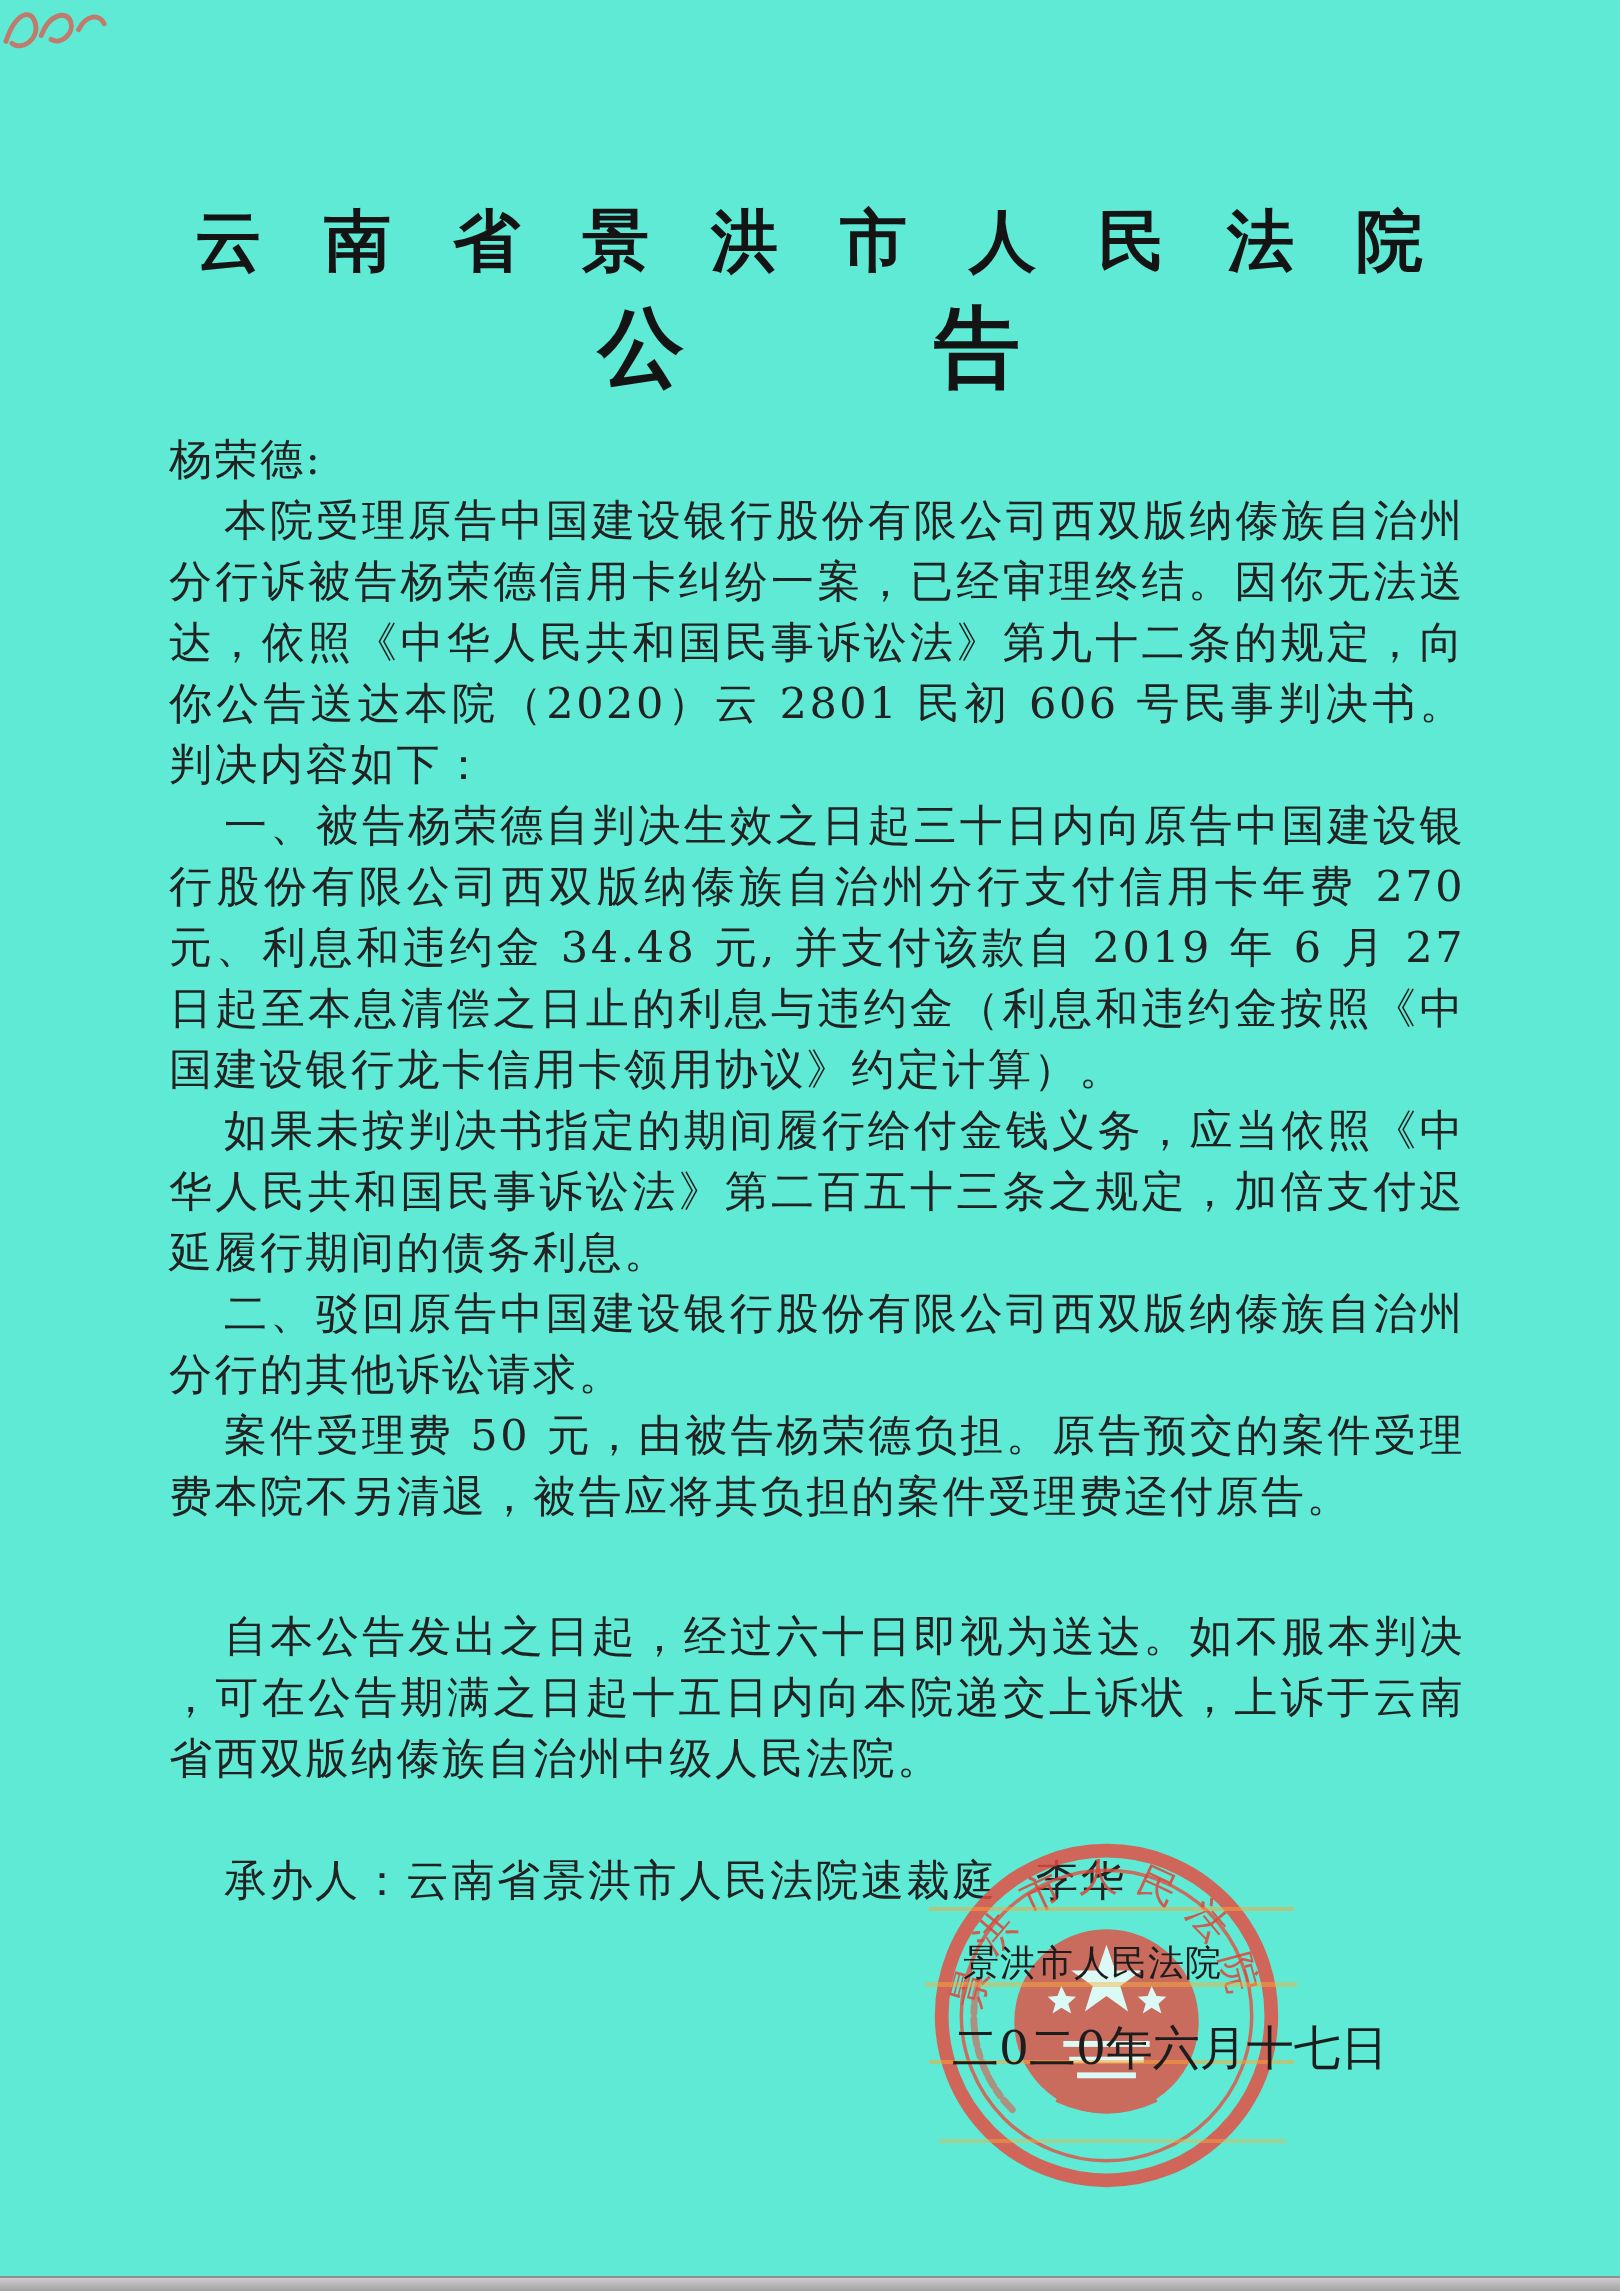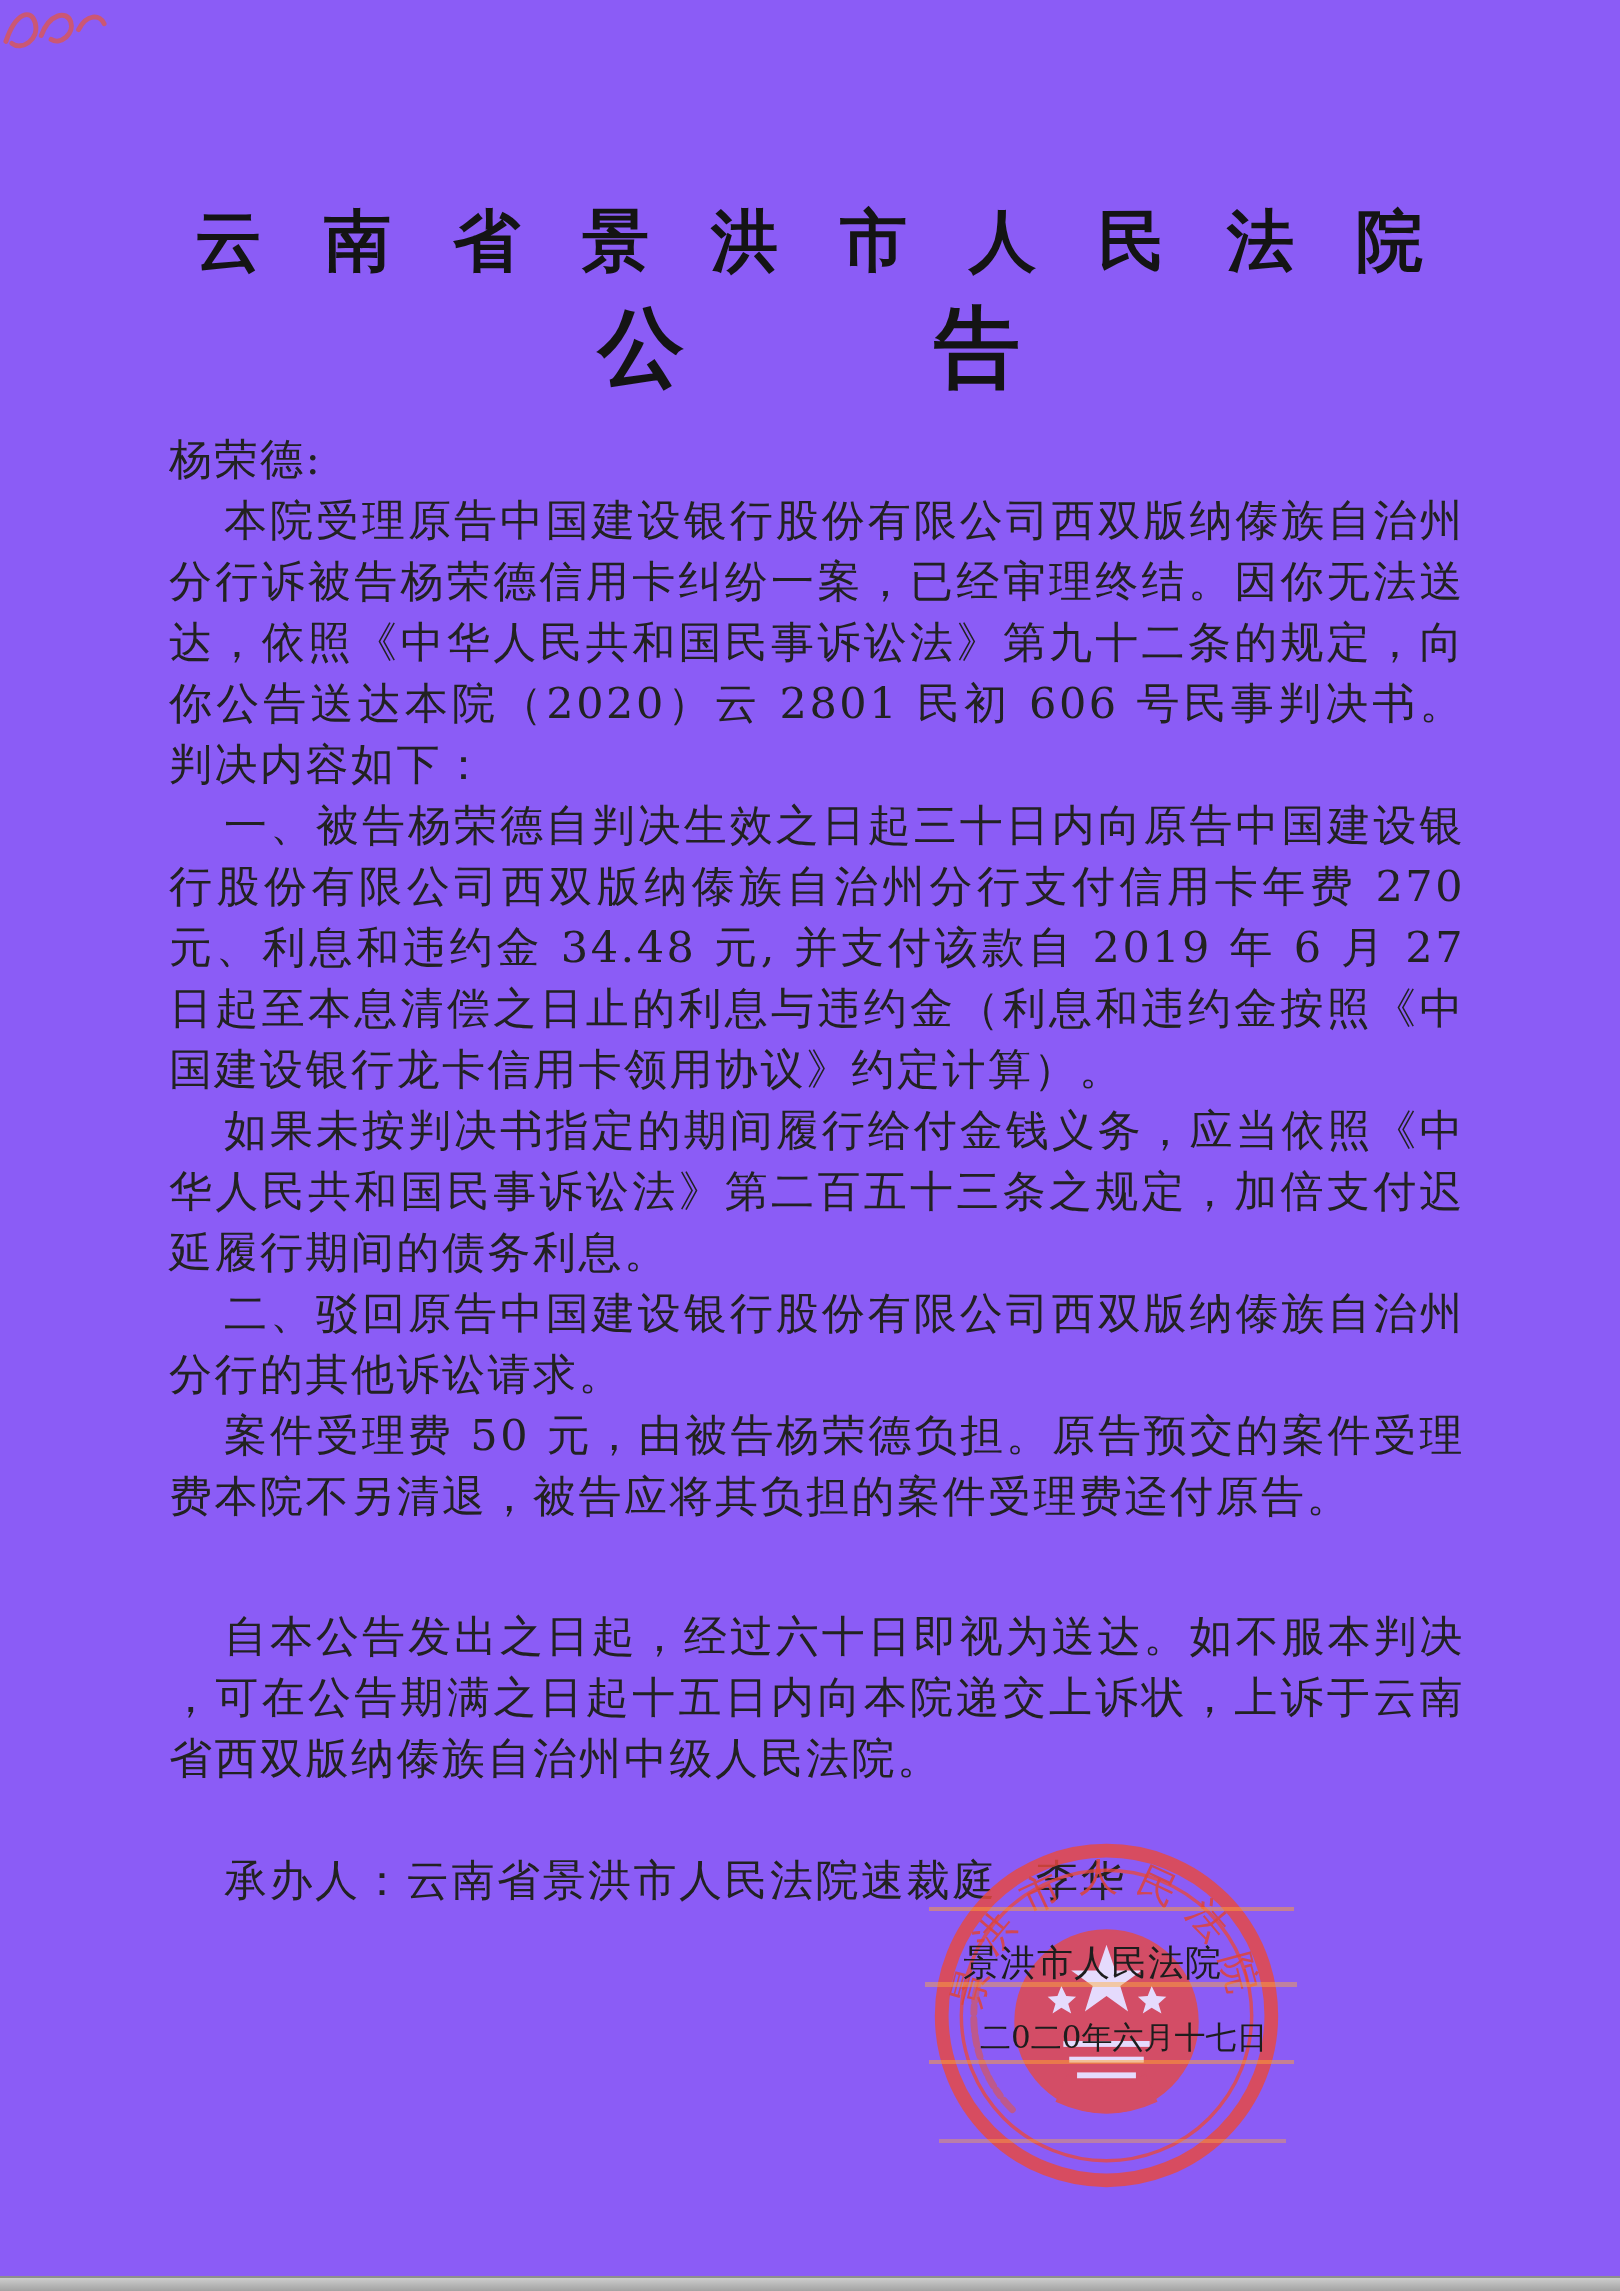--- a/index.html
+++ b/index.html
@@ -1,20 +1,20 @@
 <!DOCTYPE html>
 <html><head>
 <meta charset="utf-8">
 <style>
   * { margin:0; padding:0; box-sizing:border-box; }
   html,body { background:#ffffff; }
   .page {
     position:relative;
     width:1620px; height:2292px;
-    background:#8b5cf6;
+    background:#5eead4;
     overflow:hidden;
     font-family:"DejaVu Serif", serif;
     color:#1c1c1c;
   }
   
   .court-title {
     margin-top:204px;
     text-align:center;
     font-family:"DejaVu Sans", sans-serif;
     font-weight:bold;
@@ -63,21 +63,21 @@
     width:361px; height:361px;
   }
   .seal-overlay-text {
     position:absolute;
     font-family:"DejaVu Serif", serif;
     color:#1d1d1d;
     white-space:nowrap;
     z-index:5;
   }
   .seal-court-name { left:963px; top:1939px; font-size:36px; letter-spacing:1px; }
-  .seal-date      { left:980px; top:2017px; font-size:31px; letter-spacing:0px; }
+  .seal-date      { left:952px; top:2017px; font-size:47px; letter-spacing:0px; }
   .scan-streak { position:absolute; z-index:4; }
   .streak-1 { left:929px; top:1907px; width:365px; height:3.9px; background:rgba(255,164,48,.50); }
   .streak-2 { left:925px; top:1982px; width:372px; height:4.9px; background:rgba(255,176,58,.45); }
   .streak-3 { left:929px; top:2060px; width:365px; height:3.9px; background:rgba(255,164,48,.50); }
   .streak-4 { left:939px; top:2139px; width:347px; height:3.9px; background:rgba(255,176,58,.40); }
   
   .artifact-topleft { position:absolute; left:2px; top:2px; }
   .bottom-scan-edge {
     position:absolute; left:0; bottom:0; width:100%; height:15.7px;
     background:linear-gradient(#cdcdcd, #9f9f9f);

